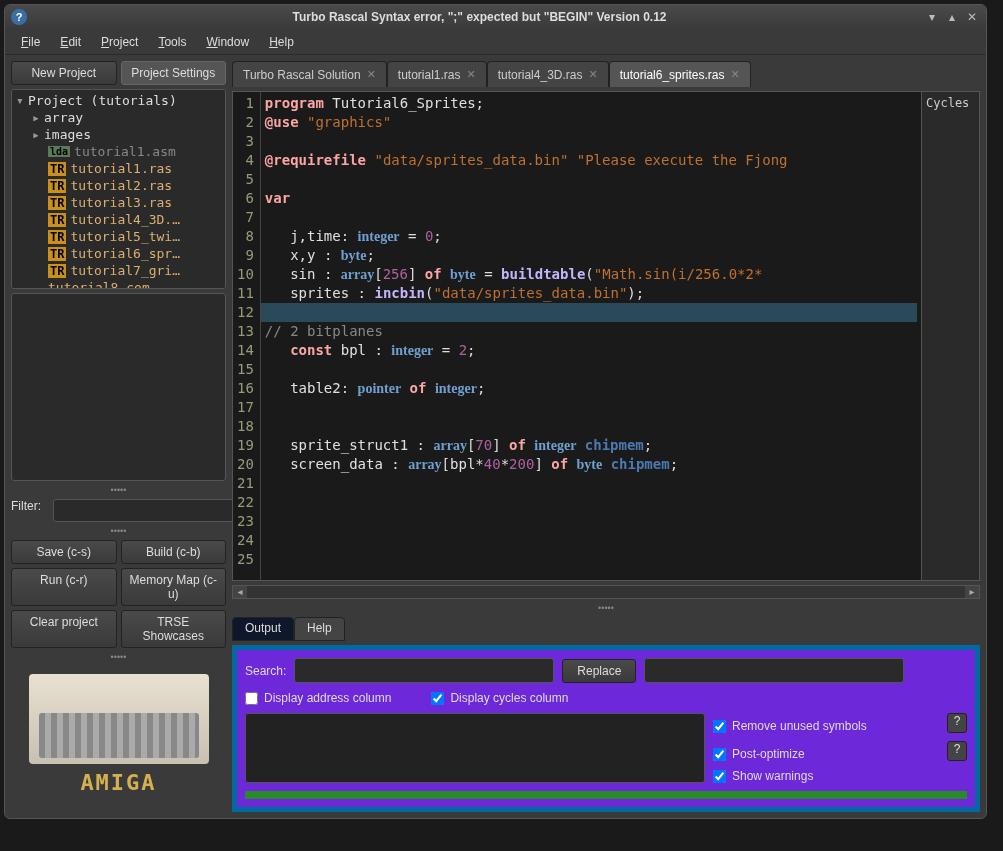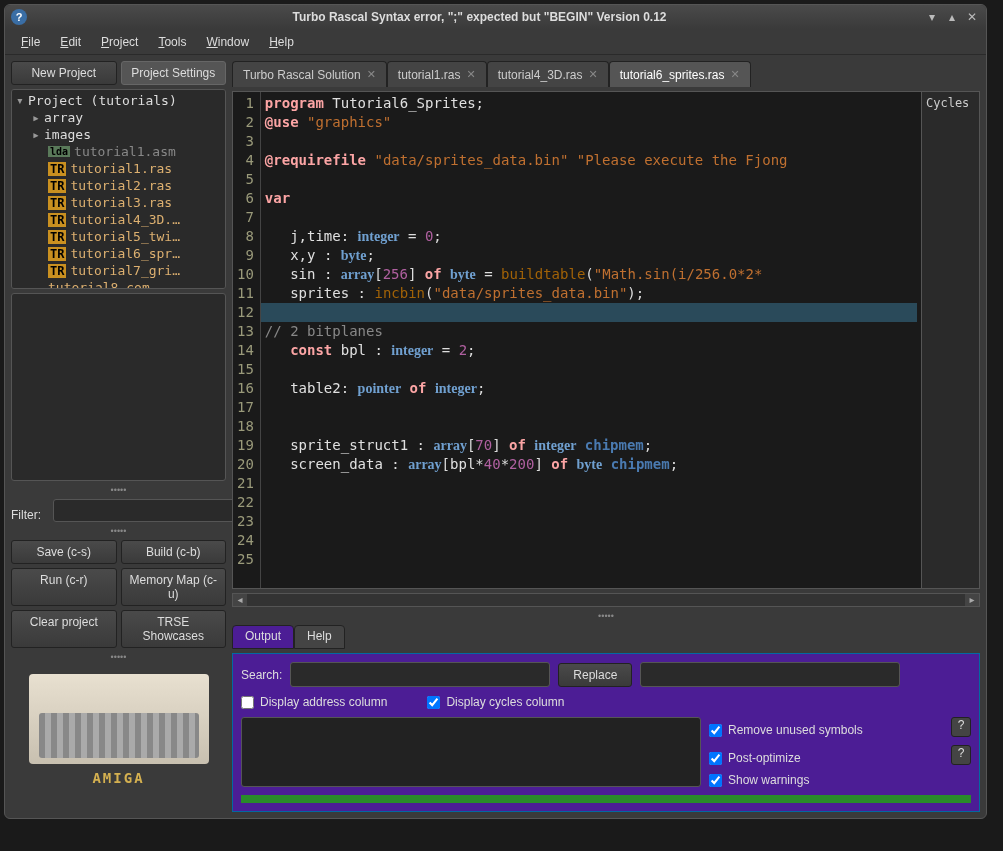--- a/index.html
+++ b/index.html
@@ -96,42 +96,42 @@
 }
 .tree-row { padding: 1px 2px; white-space: nowrap; display: flex; align-items: center; }
 .tree-row .arrow { width: 12px; display: inline-block; color: #999; }
 .tree-row .lbl { }
 .tr-badge { background: #c99020; color: #000; padding: 0 2px; font-size: 12px; font-weight: bold; margin-right: 4px; }
 .lda-badge { background: #5a7a5a; color: #000; padding: 0 2px; font-size: 10px; font-weight: bold; margin-right: 4px; }
 .file-orange { color: #ddb070; }
 .file-dim { color: #888; }
 .preview { background: #2a2a2a; border: 1px solid #555; border-radius: 3px; height: 188px; }
 .dots { text-align: center; color: #888; font-size: 9px; }
-.filter-row { display: flex; align-items: flex-end; gap: 12px; }
+.filter-row { display: flex; align-items: flex-start; gap: 12px; }
 .filter-row input { flex: 1; background: #2a2a2a; border: 1px solid #555; color: #ddd; padding: 3px; border-radius: 3px; }
 .amiga-img {
   background: #3a3a3a;
   padding: 8px;
   text-align: center;
 }
 .amiga-img .machine {
   width: 180px; height: 90px;
   margin: 0 auto;
   background: linear-gradient(#e8e0d0, #c8c0b0);
   border-radius: 4px;
   position: relative;
 }
 .amiga-img .kb {
   position: absolute;
   bottom: 6px; left: 10px; right: 10px;
   height: 45px;
   background: repeating-linear-gradient(90deg, #888 0, #888 6px, #aaa 6px, #aaa 12px);
   border-radius: 3px;
 }
-.amiga-label { color: #d4b050; font-family: monospace; font-weight: bold; font-size: 14px; letter-spacing: 2px; margin-top: 6px; }
+.amiga-label { color: #d4b050; font-family: monospace; font-weight: bold; font-size: 22px; letter-spacing: 2px; margin-top: 6px; }
 .main {
   flex: 1;
   display: flex;
   flex-direction: column;
   gap: 4px;
   overflow: hidden;
 }
 .tabs {
   display: flex;
   gap: 0;
@@ -180,21 +180,21 @@
   line-height: 19px;
   white-space: pre;
 }
 .code .line { height: 19px; }
 .code .hl { background: #2a4a5a; display: block; margin-left: -4px; padding-left: 4px; }
 .kw { color: #fca5a5; font-weight: bold; }
 .kw2 { color: #4a7ab0; font-weight: bold; }
 .str { color: #c07030; }
 .num { color: #b060a0; }
 .ty { color: #70a0d0; font-weight: bold; font-family: Liberation Serif, serif; }
-.fn { color: #a16207; }
+.fn { color: #c4b5fd; font-weight: bold; }
 .cm { color: #888; }
 .id { color: #e0e0e0; }
 .cycles-panel {
   width: 58px;
   background: #2a2a2a;
   border-left: 1px solid #555;
   font-family: monospace;
   font-size: 12px;
   color: #ccc;
   padding: 4px;
@@ -217,24 +217,24 @@
   display: flex;
   height: 24px;
 }
 .btab {
   background: #444;
   border: 1px solid #222;
   border-radius: 4px 4px 0 0;
   padding: 3px 12px;
   cursor: pointer;
 }
-.btab.active { background: #4c1d95; }
+.btab.active { background: #0f172a; }
 .bottom-panel {
-  background: #4c1d95;
-  border: 1px solid #0369a1;
+  background: #6d28d9;
+  border: 5px solid #0369a1;
   padding: 8px;
   display: flex;
   flex-direction: column;
   gap: 8px;
 }
 .search-row { display: flex; align-items: center; gap: 8px; }
 .search-row input[type=text] {
   background: #2a2a2a;
   border: 1px solid #555;
   color: #ddd;

